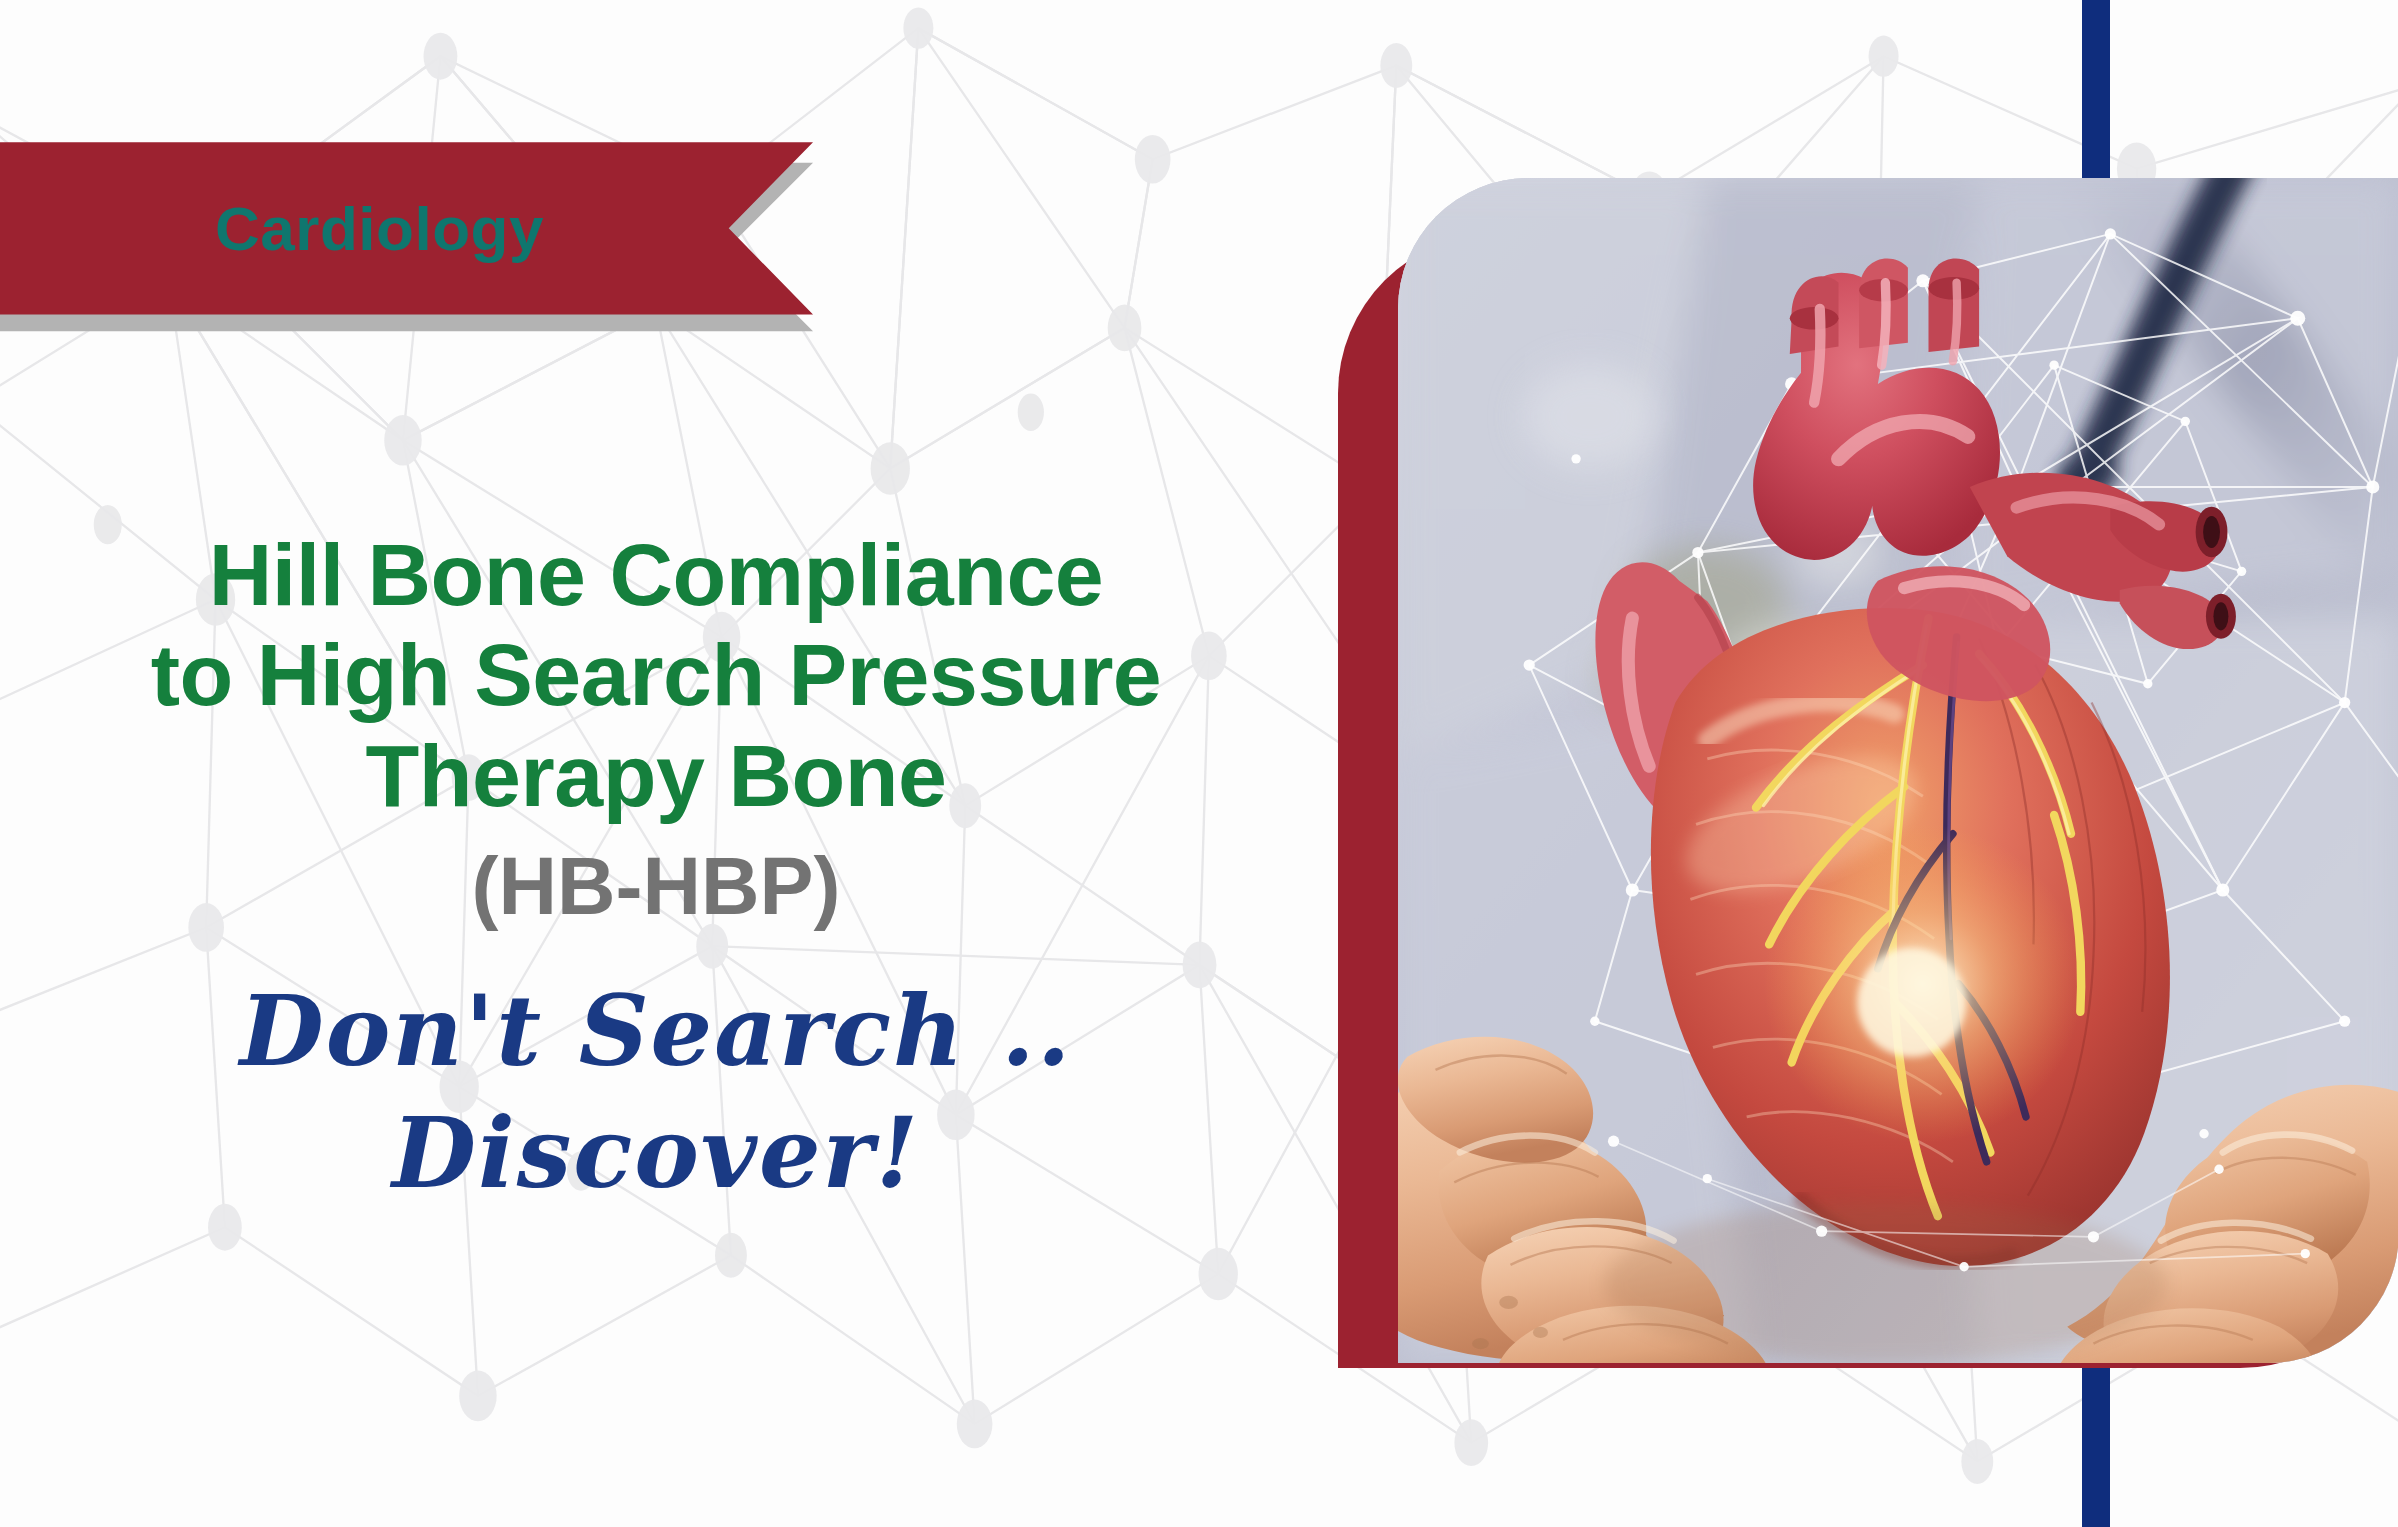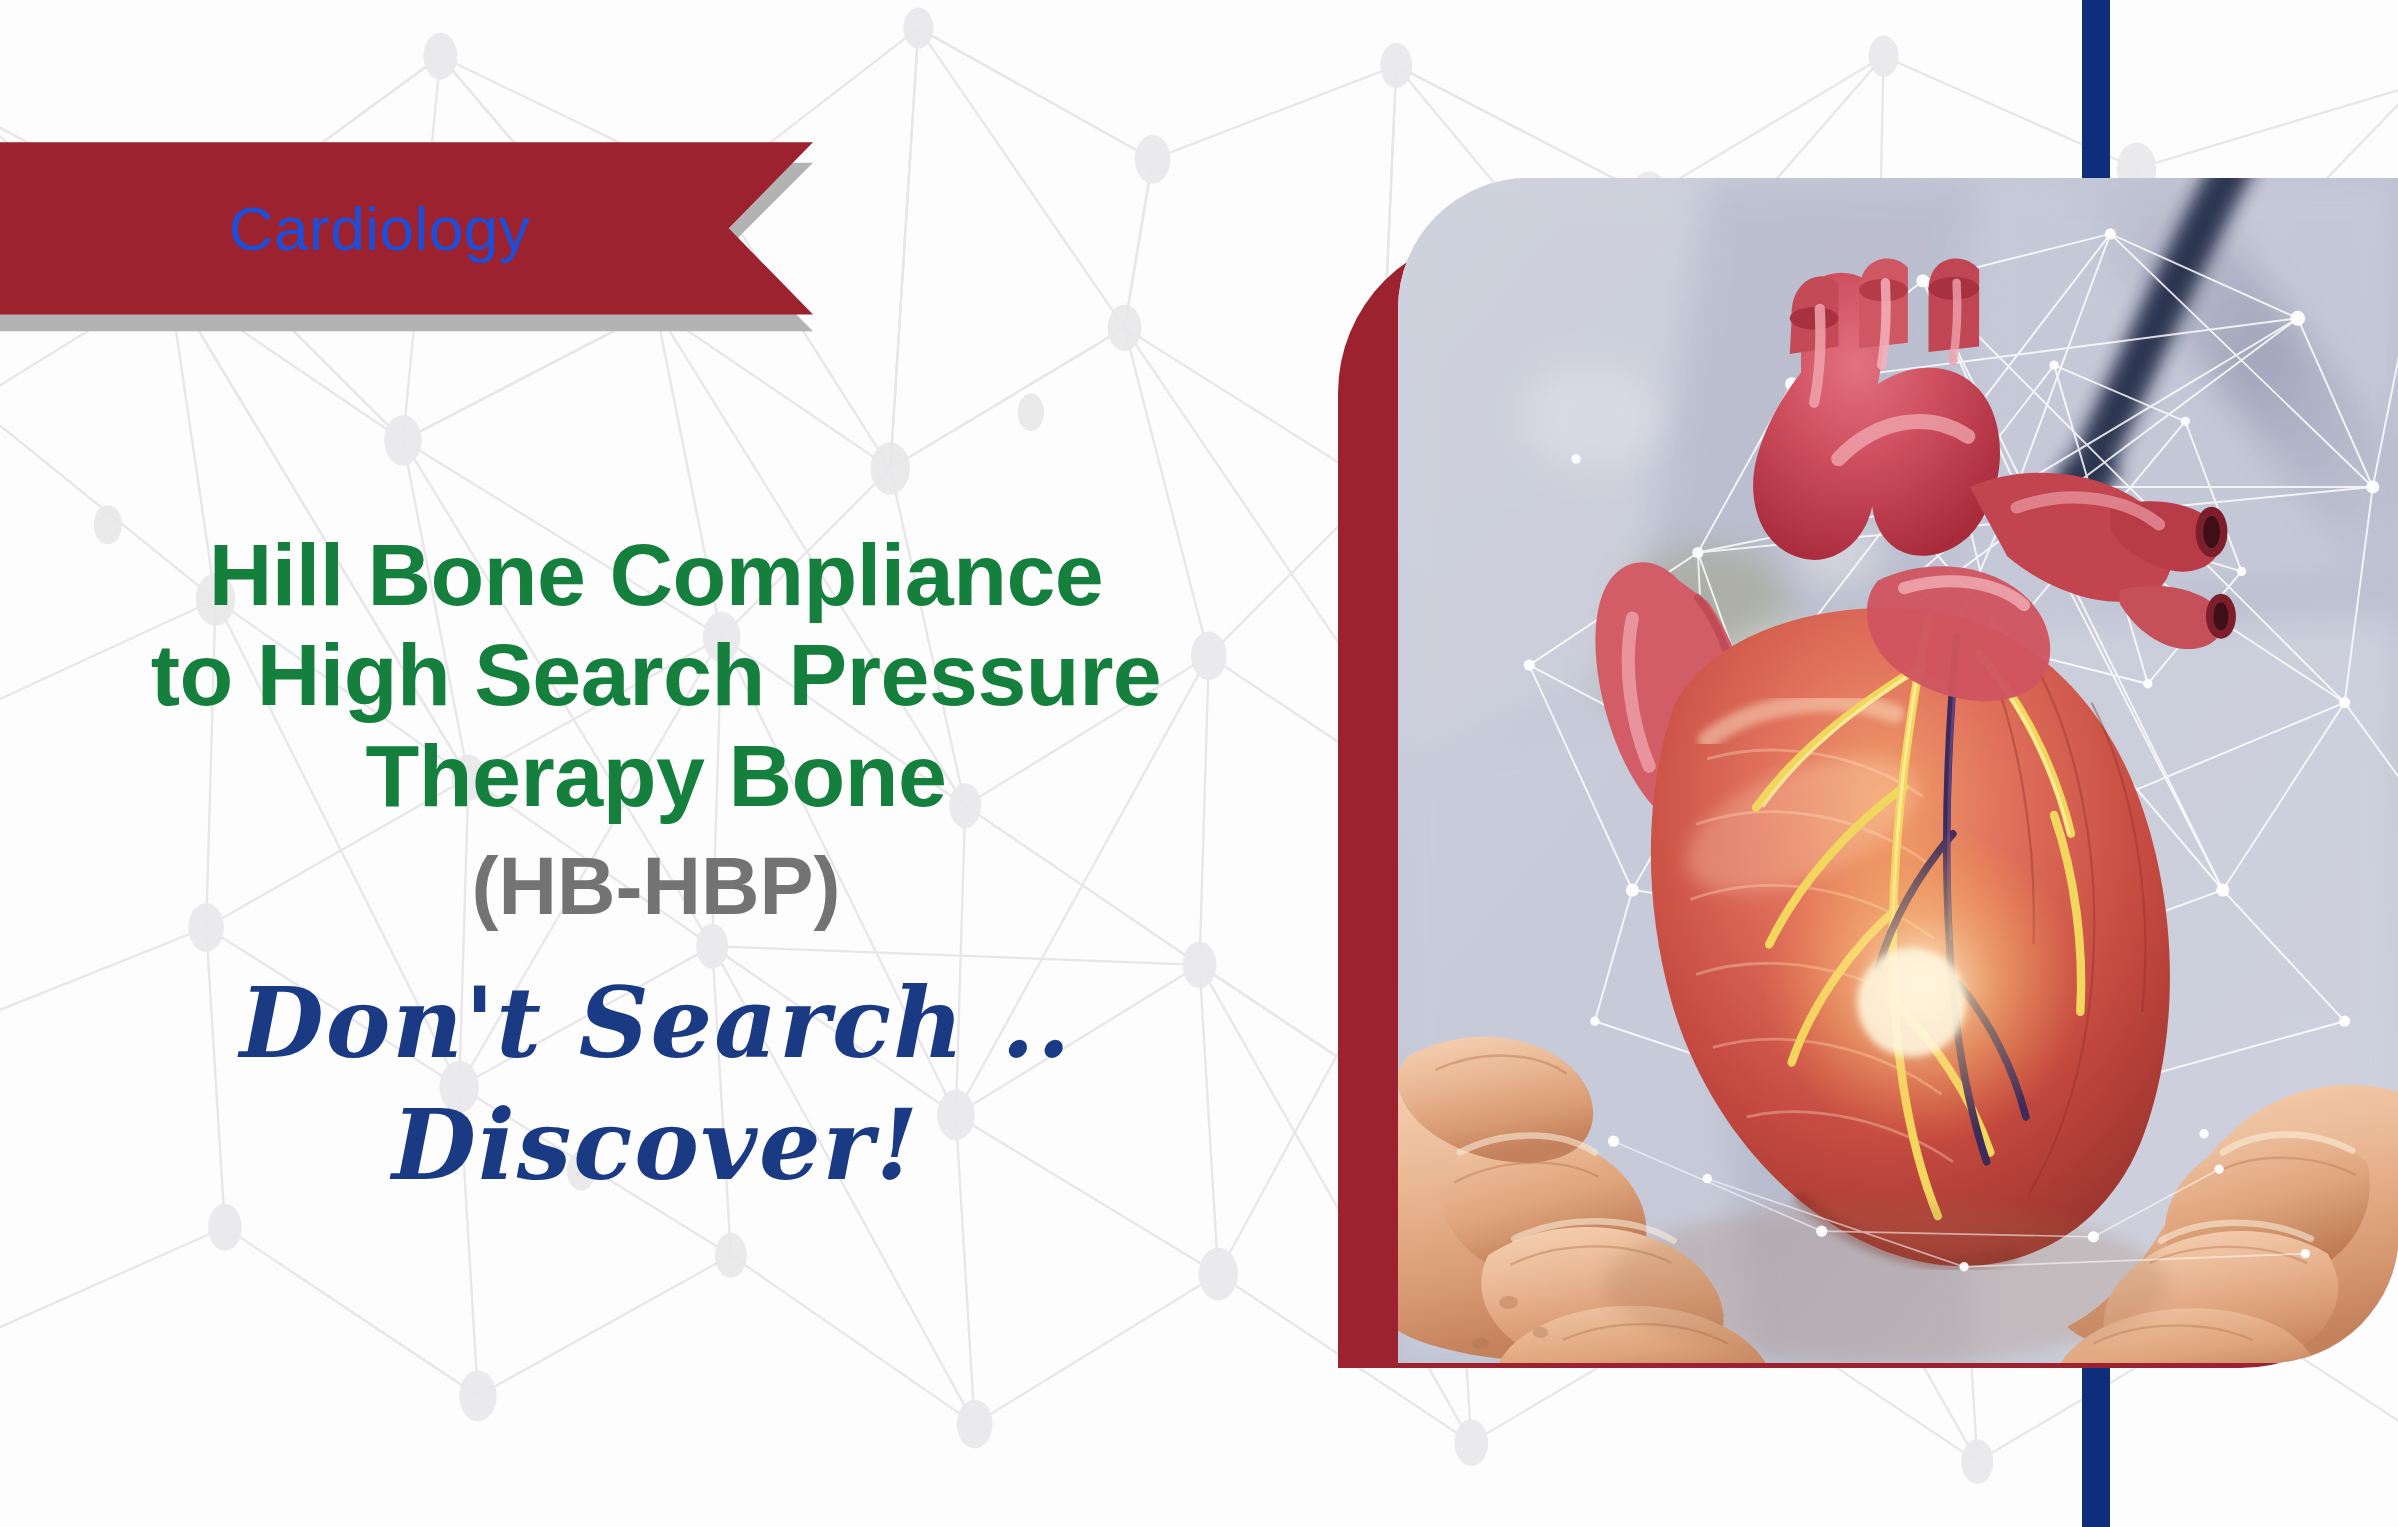--- a/index.html
+++ b/index.html
@@ -14,21 +14,21 @@
 
   
   .bg-net { position:absolute; inset:0; width:100%; height:100%; z-index:0; }
 
   
   .ribbon-wrap { position:absolute; left:0; top:142px; width:843px; height:197px; z-index:4; }
   .ribbon-svg  { position:absolute; left:0; top:0; width:843px; height:197px; }
   .ribbon-label {
     position:absolute; left:0; top:142px; width:731px; height:172px;
     display:flex; align-items:center; justify-content:center;
-    color:#1d4ed8; font-size:62px; font-weight:normal;
+    color:#0f766e; font-size:62px; font-weight:bold;
     letter-spacing:0.5px; z-index:6; padding-left:28px;
     font-family:"Liberation Sans", sans-serif;
   }
 
   
   .left-col {
     position:absolute; left:0px; top:525px; width:1312px; z-index:5;
     text-align:center;
   }
   .title-line {
@@ -39,21 +39,21 @@
   }
   .abbrev {
     color:#737373; font-size:81px; font-weight:bold;
     line-height:1.5; letter-spacing:0px;
     font-family:"Liberation Sans", sans-serif;
   }
   .tagline {
     color:#1a3a84; font-size:97px;
     font-family:"DejaVu Serif", serif;
     font-style:italic; font-weight:600;
-    line-height:1.25; margin-top:16px;
+    line-height:1.25; margin-top:24px;
     letter-spacing:1.9px;
   }
 
   
   .blue-bar {
     position:absolute; left:2082px; top:0px; width:28px; height:1527px;
     background:#0f2d7d; z-index:2;
   }
 
   

